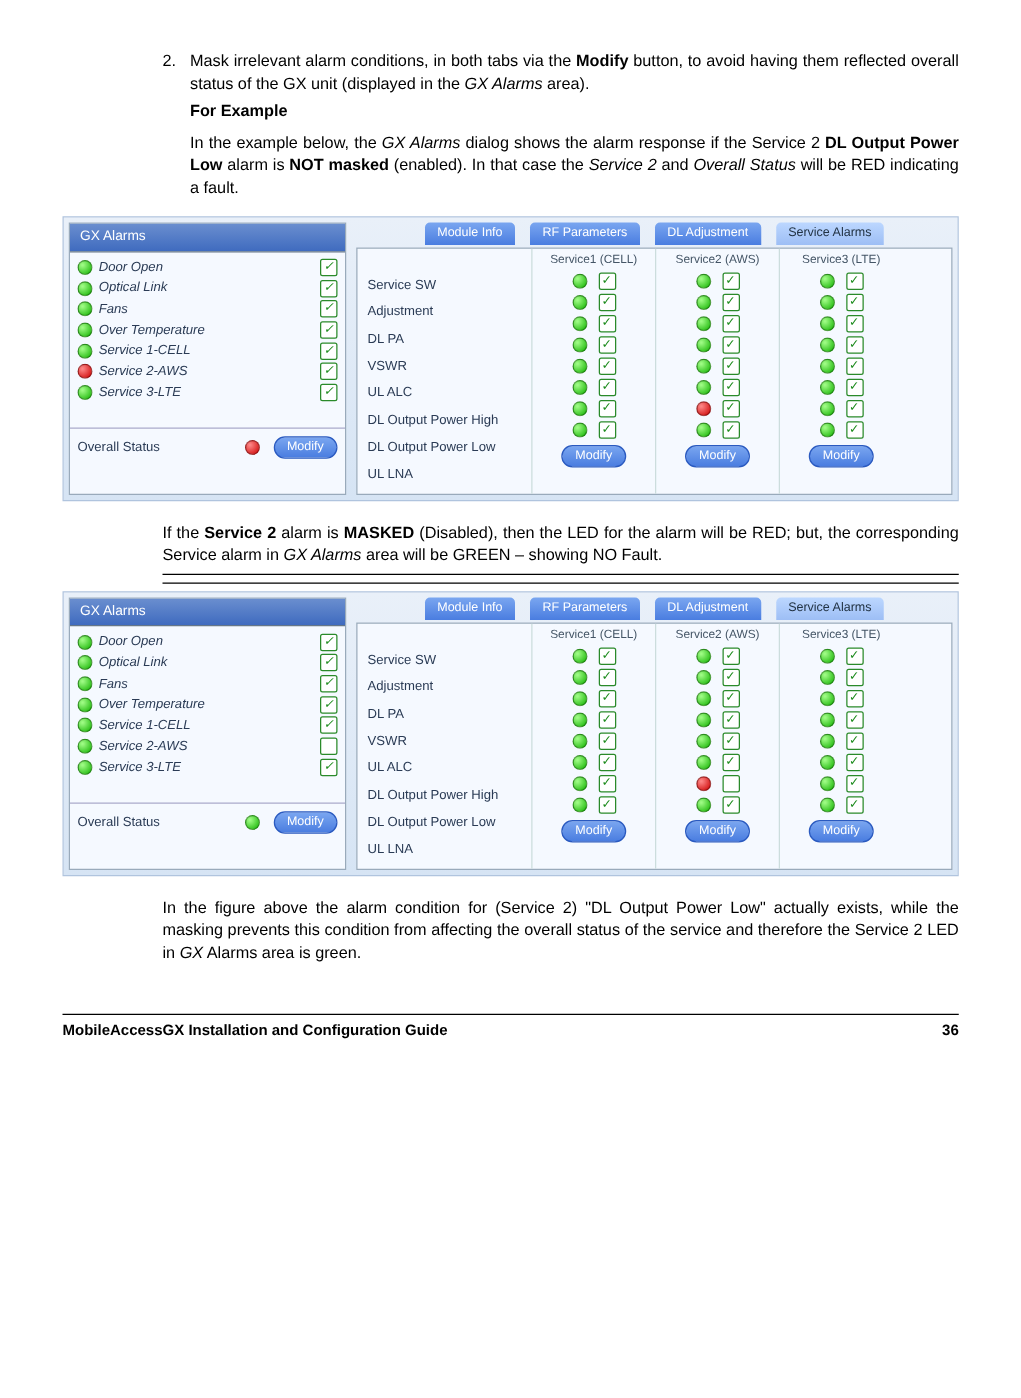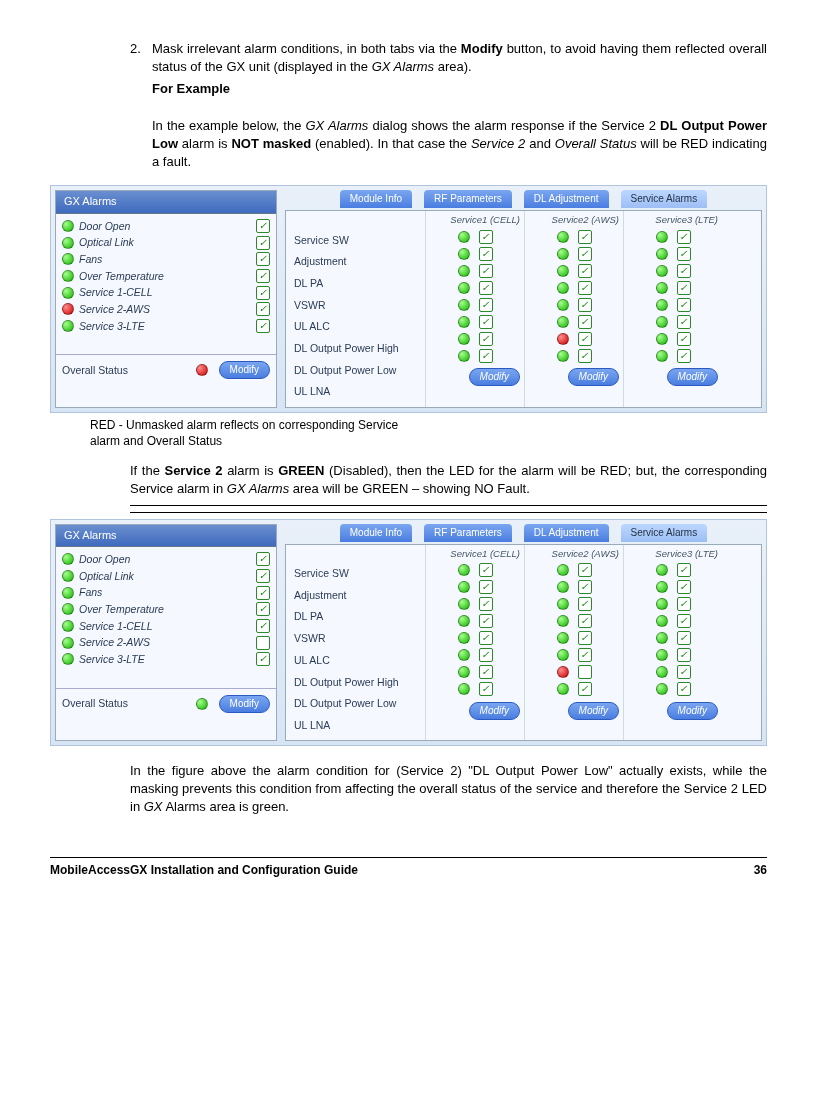--- a/index.html
+++ b/index.html
@@ -23,21 +23,21 @@
     flex-shrink: 0;
   }
   .list-body {
     flex: 1;
     text-align: justify;
   }
   .bold { font-weight: bold; }
   .italic { font-style: italic; }
   .heading {
     font-weight: bold;
-    margin: 4px 0 18px 0;
+    margin: 4px 0 6px 0;
   }
   p.body {
     text-align: justify;
     margin: 6px 0;
   }
   .hr {
     border-top: 1px solid #000;
     margin: 6px 0;
   }
   .note {
@@ -150,22 +150,21 @@
   }
   .svc-labels {
     width: 125px;
     padding: 18px 6px 4px 8px;
   }
   .svc-labels div { font-size: 10.5px; padding: 3.5px 0; color: #2a3b55;}
   .svc-col {
     border-left: 1px solid #cdd;
     padding: 2px 4px 4px 4px;
     width: 90px;
-    text-align: right;
-    font-style: italic;
+    text-align: center;
   }
   .svc-head { font-size: 9.5px; color: #456; padding-bottom: 2px; }
   .svc-row {
     display: flex;
     align-items: center;
     justify-content: center;
     gap: 4px;
     padding: 1.5px 0;
   }
   .svc-col .modify-btn { margin: 4px auto 2px; display: inline-block; }
@@ -399,26 +398,25 @@
             <span class="led green"></span>
             <span class="chk">✓</span>
           </div>
         <span class="modify-btn">Modify</span>
       </div>
     </div>
   </div>
 </div>
 
 <div class="annot-row">
-  <div class="annot-left">RED - Unmasked alarm reflects on corresponding Service alarm and Overall Status</div>
 </div>
 
 <div class="content">
   <p class="body">
-    <span>If the </span><span class="bold">Service 2</span><span> alarm is </span><span class="bold">GREEN</span><span> (Disabled), then the LED for the alarm will be RED; but, the corresponding Service alarm in </span><span class="italic">GX Alarms</span><span> area will be GREEN – showing NO Fault.</span>
+    <span>If the </span><span class="bold">Service 2</span><span> alarm is </span><span class="bold">MASKED</span><span> (Disabled), then the LED for the alarm will be RED; but, the corresponding Service alarm in </span><span class="italic">GX Alarms</span><span> area will be GREEN – showing NO Fault.</span>
   </p>
   <div class="hr"></div>
   <div class="hr"></div>
 </div>
 
 <div class="screenshot">
   <div class="left-panel">
     <div class="panel-title">GX Alarms</div>
     <div class="alarm-list">
       <div class="alarm-row">

